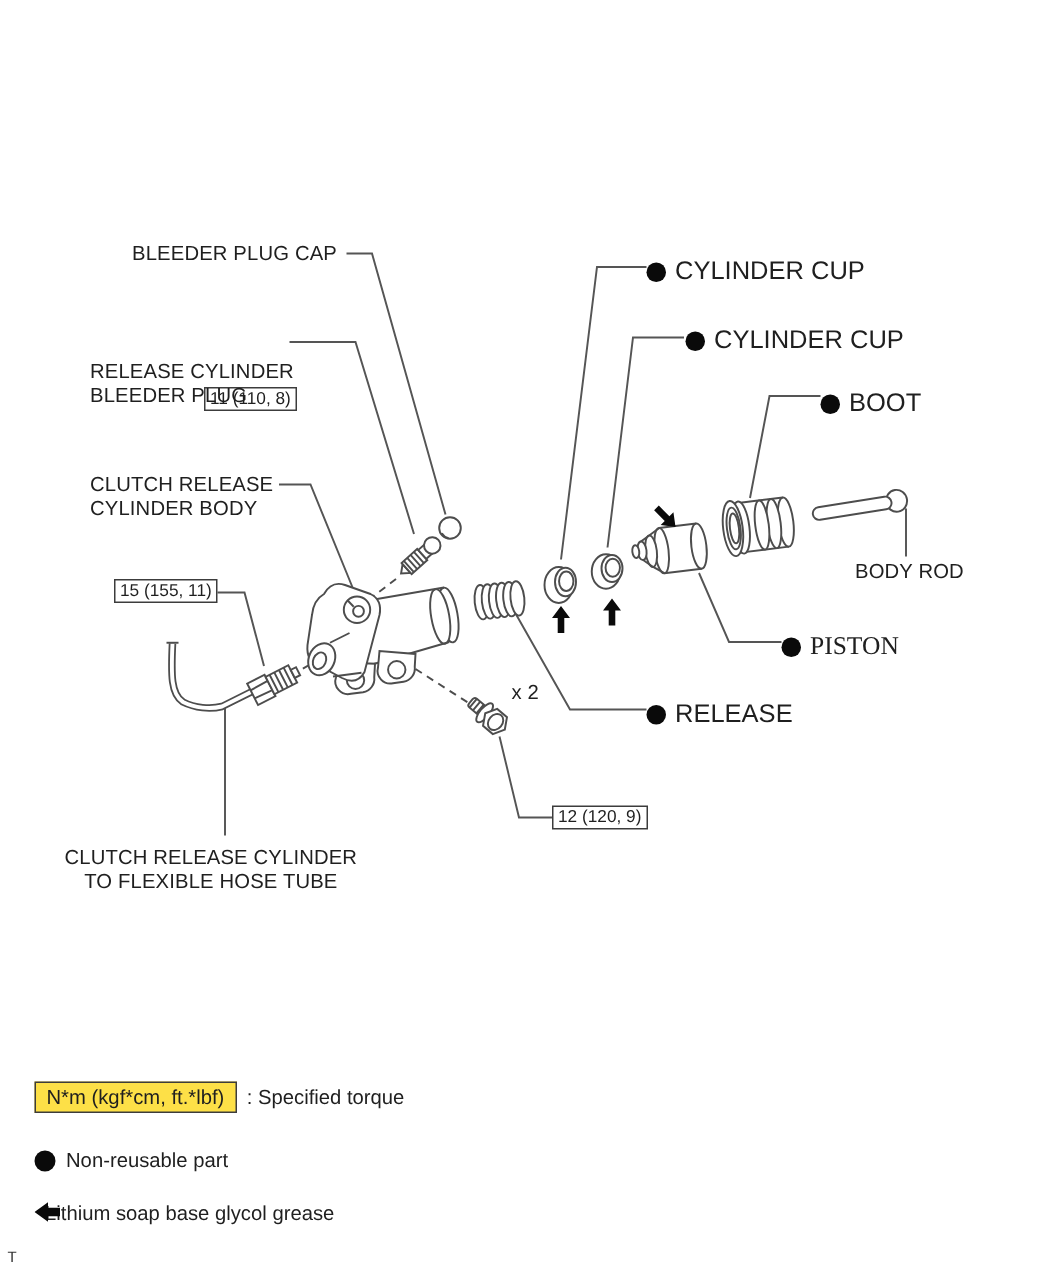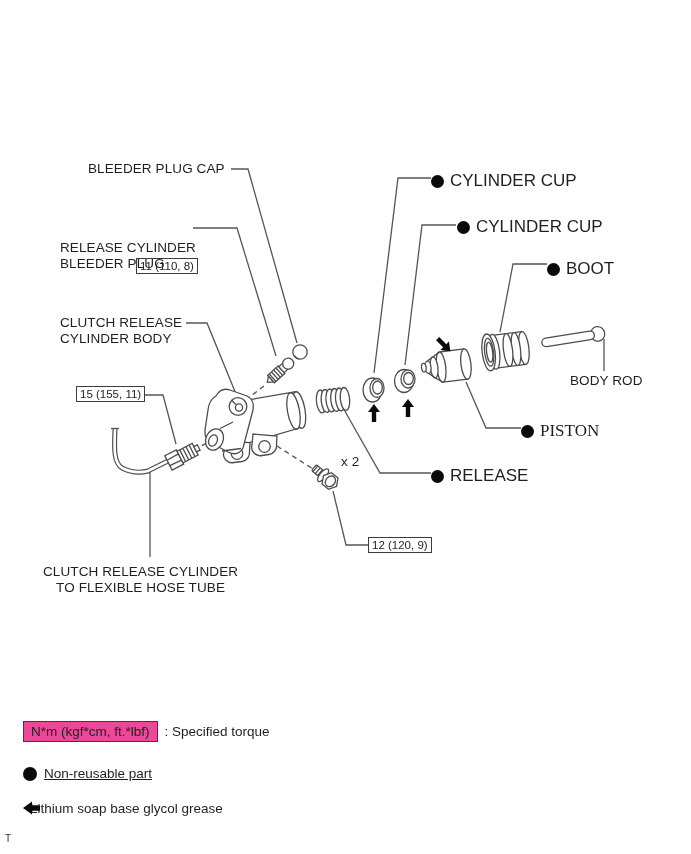--- a/index.html
+++ b/index.html
@@ -6,21 +6,21 @@
   #page{position:relative;width:691px;height:854px;background:#ffffff;overflow:hidden;
         font-family:"Liberation Sans", sans-serif;color:#1f1f1f;}
   svg{position:absolute;left:0;top:0;}
   .lbl{position:absolute;font-size:13.5px;line-height:16px;letter-spacing:.1px;
        white-space:pre-line;color:#1f1f1f;}
   .dotlbl{position:absolute;display:flex;align-items:center;gap:6px;font-size:17px;}
   .dot{width:13px;height:13px;border-radius:50%;background:#0a0a0a;flex:0 0 auto;}
   .tqbox{position:absolute;border:1.2px solid #3c3c3c;background:#fff;font-size:11.5px;
          line-height:14px;padding:0 3px;white-space:nowrap;}
   .legend-row{position:absolute;display:flex;align-items:center;gap:7px;font-size:13.5px;}
-  .legend-box{border:1.4px solid #3c3c3c;padding:2px 7px;font-size:13.5px;background:#ec4899;}
+  .legend-box{border:1.4px solid #3c3c3c;padding:2px 7px;font-size:13.5px;background:#fde047;}
   .pagemark{position:absolute;font-size:10px;color:#333;}
 </style>
 </head>
 <body>
 
 <div id="page">
 
   <svg width="691" height="854" viewBox="0 0 691 854">
     <g fill="none" stroke="#4d4d4d" stroke-width="1.3">
 
@@ -200,21 +200,21 @@
   <div class="dotlbl" style="left:431px;top:466px;">
     <span class="dot"></span>
     <span>RELEASE</span>
   </div>
 
   <div class="legend-row" style="left:23px;top:721px;">
     <span class="legend-box">N*m (kgf*cm, ft.*lbf)</span>
     <span>: Specified torque</span>
   </div>
 
-  <div class="legend-row" style="left:23px;top:766px;text-decoration:underline;">
+  <div class="legend-row" style="left:23px;top:766px;">
     <span class="dot" style="width:14px;height:14px;"></span>
     <span>Non-reusable part</span>
   </div>
 
   <div class="legend-row" style="left:23px;top:801px;">
     <span style="display:inline-flex;">
       <svg width="17" height="14">
           <polygon points="0,7 9,0.5 9,4.2 17,4.2 17,9.8 9,9.8 9,13.5" fill="#0a0a0a"></polygon>
         </svg>
     </span>

